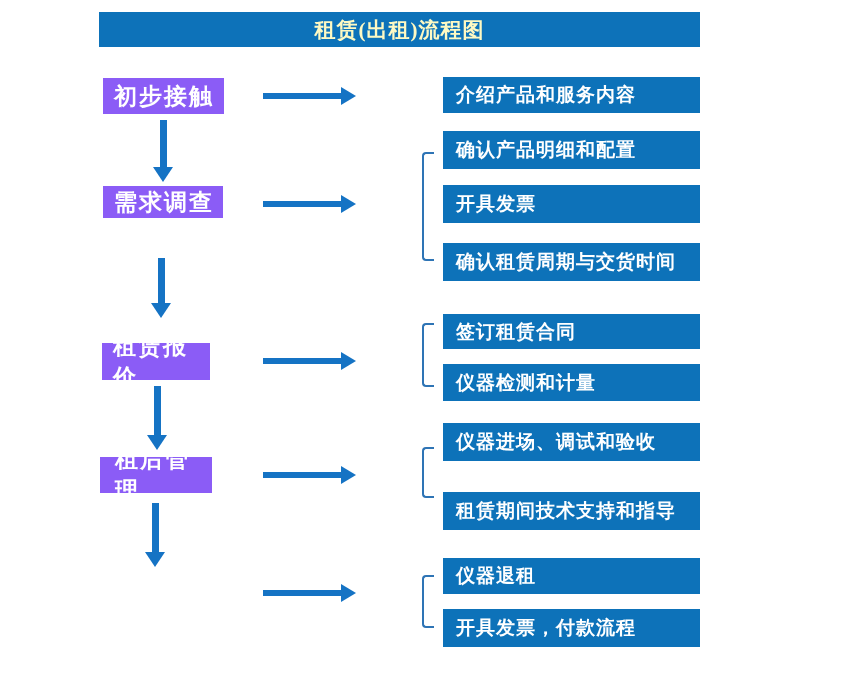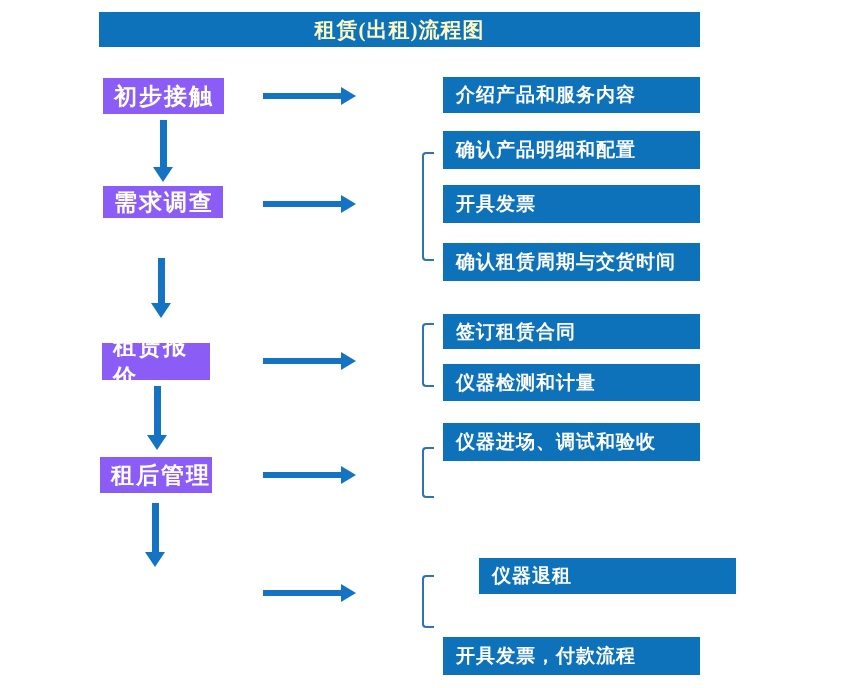--- a/index.html
+++ b/index.html
@@ -47,35 +47,36 @@
 </head>
 <body>
 
 <div class="canvas">
 
   <div class="title-bar">租赁(出租)流程图</div>
 
   <div class="stage-box" style="left:103px;top:78px;width:121px;height:36px;">初步接触</div>
   <div class="stage-box" style="left:103px;top:186px;width:120px;height:32px;">需求调查</div>
   <div class="stage-box" style="left:102px;top:343px;width:108px;height:37px;">租赁报价</div>
-  <div class="stage-box" style="left:100px;top:457px;width:112px;height:36px;">租后管理</div>
+  <div class="stage-box" style="left:100px;top:457px;width:112px;height:36px;padding-left:15px;">租后管理</div>
 
   <div class="output-box" style="top:77px;height:36px;">介绍产品和服务内容</div>
 
   <div class="output-box" style="top:131px;height:38px;">确认产品明细和配置</div>
   <div class="output-box" style="top:185px;height:38px;">开具发票</div>
   <div class="output-box" style="top:243px;height:38px;">确认租赁周期与交货时间</div>
 
   <div class="output-box" style="top:314px;height:35px;">签订租赁合同</div>
   <div class="output-box" style="top:364px;height:37px;">仪器检测和计量</div>
 
   <div class="output-box" style="top:423px;height:38px;">仪器进场、调试和验收</div>
+  <div class="output-box" style="top:492px;height:38px;">租赁期间技术支持和指导</div>
 
-  <div class="output-box" style="top:558px;height:36px;margin-left:36px;">仪器退租</div>
-  <div class="output-box" style="top:609px;height:38px;margin-top:28px;">开具发票，付款流程</div>
+  <div class="output-box" style="top:558px;height:36px;">仪器退租</div>
+  <div class="output-box" style="top:609px;height:38px;">开具发票，付款流程</div>
 
   <div>
     <div class="h-arrow-shaft" style="top:93px;"></div>
       <div class="h-arrow-head" style="top:87px;"></div>
   </div>
   <div>
     <div class="h-arrow-shaft" style="top:201px;"></div>
       <div class="h-arrow-head" style="top:195px;"></div>
   </div>
   <div>

